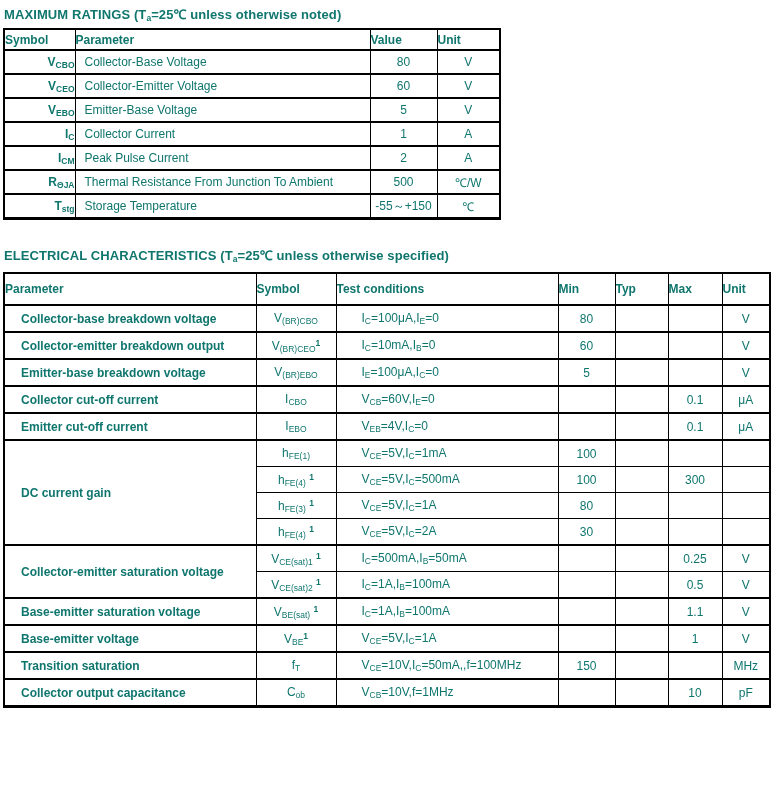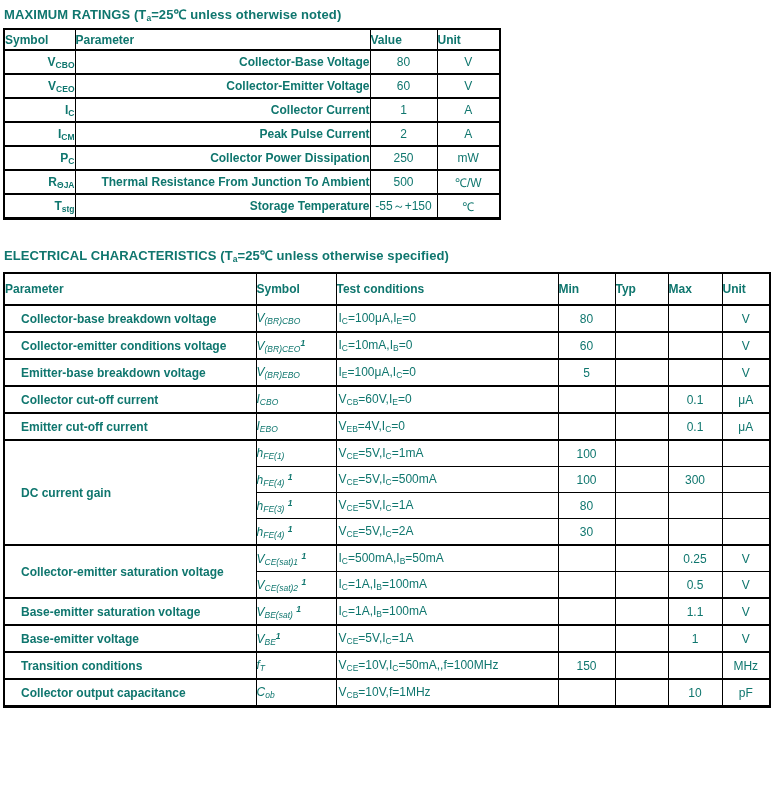--- a/index.html
+++ b/index.html
@@ -42,32 +42,32 @@
   tbody tr td { border-top-width: 2px; }          
   .t2 tbody tr.inner td { border-top-width: 1px; } 
   sub { font-size: 8.5px; vertical-align: -2px; letter-spacing: 0; }
   sup { font-size: 8.5px; vertical-align: 4px; font-weight: bold; }
 
   
   .t1 { width: 496px; }
   .t1 th { height: 19px; }
   .t1 td { height: 22px; }
   .t1 .sym { font-weight: bold; text-align: right; }
-  .t1 .par { text-align: right; padding-left: 9px; font-weight: bold; }
+  .t1 .par { text-align: left; padding-left: 9px; }
   .t1 .val, .t1 .unit { text-align: center; }
 
   
   .sec2 { margin-top: 26px; }
   .t2 { width: 766px; margin-top: 8px; }
   .t2 th { height: 30px; }
   .t2 td { height: 25px; }
   .t2 th.cond-h { text-align: left; }
   .t2 .par { font-weight: bold; text-align: left; padding-left: 16px; }
-  .t2 .sym { text-align: left; font-style: italic; }
-  .t2 .cond { text-align: left; padding-left: 2px; }
+  .t2 .sym { text-align: center; }
+  .t2 .cond { text-align: left; padding-left: 25px; }
   .t2 .num { text-align: center; }
 </style>
 </head>
 <body>
 
 <div class="page">
 
   <section>
     <h2 class="tbl-title">MAXIMUM RATINGS (T<sub>a</sub>=25℃ unless otherwise noted)</h2>
     <table class="t1">
@@ -92,36 +92,36 @@
           <td class="val">80</td>
           <td class="unit">V</td>
         </tr>
         <tr>
           <td class="sym">V<sub>CEO</sub></td>
           <td class="par">Collector-Emitter Voltage</td>
           <td class="val">60</td>
           <td class="unit">V</td>
         </tr>
         <tr>
+          <td class="sym">V<sub>EBO</sub></td>
+          <td class="par">Emitter-Base Voltage</td>
+          <td class="val">5</td>
+          <td class="unit">V</td>
+        </tr>
+        <tr>
           <td class="sym">I<sub>C</sub></td>
           <td class="par">Collector Current</td>
           <td class="val">1</td>
           <td class="unit">A</td>
         </tr>
         <tr>
           <td class="sym">I<sub>CM</sub></td>
           <td class="par">Peak Pulse Current</td>
           <td class="val">2</td>
           <td class="unit">A</td>
-        </tr>
-        <tr>
-          <td class="sym">P<sub>C</sub></td>
-          <td class="par">Collector Power Dissipation</td>
-          <td class="val">250</td>
-          <td class="unit">mW</td>
         </tr>
         <tr>
           <td class="sym">R<sub>ΘJA</sub></td>
           <td class="par">Thermal Resistance From Junction To Ambient</td>
           <td class="val">500</td>
           <td class="unit">℃/W</td>
         </tr>
         <tr>
           <td class="sym">T<sub>stg</sub></td>
           <td class="par">Storage Temperature</td>
@@ -159,21 +159,21 @@
         <tr class="major">
           <td class="par">Collector-base breakdown voltage</td>
           <td class="sym">V<sub>(BR)CBO</sub></td>
           <td class="cond">I<sub>C</sub>=100μA,I<sub>E</sub>=0</td>
           <td class="num">80</td>
           <td class="num"></td>
           <td class="num"></td>
           <td class="num">V</td>
         </tr>
         <tr class="major">
-          <td class="par">Collector-emitter conditions voltage</td>
+          <td class="par">Collector-emitter breakdown output</td>
           <td class="sym">V<sub>(BR)CEO</sub><sup>1</sup></td>
           <td class="cond">I<sub>C</sub>=10mA,I<sub>B</sub>=0</td>
           <td class="num">60</td>
           <td class="num"></td>
           <td class="num"></td>
           <td class="num">V</td>
         </tr>
         <tr class="major">
           <td class="par">Emitter-base breakdown voltage</td>
           <td class="sym">V<sub>(BR)EBO</sub></td>
@@ -263,21 +263,21 @@
         <tr class="major">
           <td class="par">Base-emitter voltage</td>
           <td class="sym">V<sub>BE</sub><sup>1</sup></td>
           <td class="cond">V<sub>CE</sub>=5V,I<sub>C</sub>=1A</td>
           <td class="num"></td>
           <td class="num"></td>
           <td class="num">1</td>
           <td class="num">V</td>
         </tr>
         <tr class="major">
-          <td class="par">Transition conditions</td>
+          <td class="par">Transition saturation</td>
           <td class="sym">f<sub>T</sub></td>
           <td class="cond">V<sub>CE</sub>=10V,I<sub>C</sub>=50mA,,f=100MHz</td>
           <td class="num">150</td>
           <td class="num"></td>
           <td class="num"></td>
           <td class="num">MHz</td>
         </tr>
         <tr class="major">
           <td class="par">Collector output capacitance</td>
           <td class="sym">C<sub>ob</sub></td>

